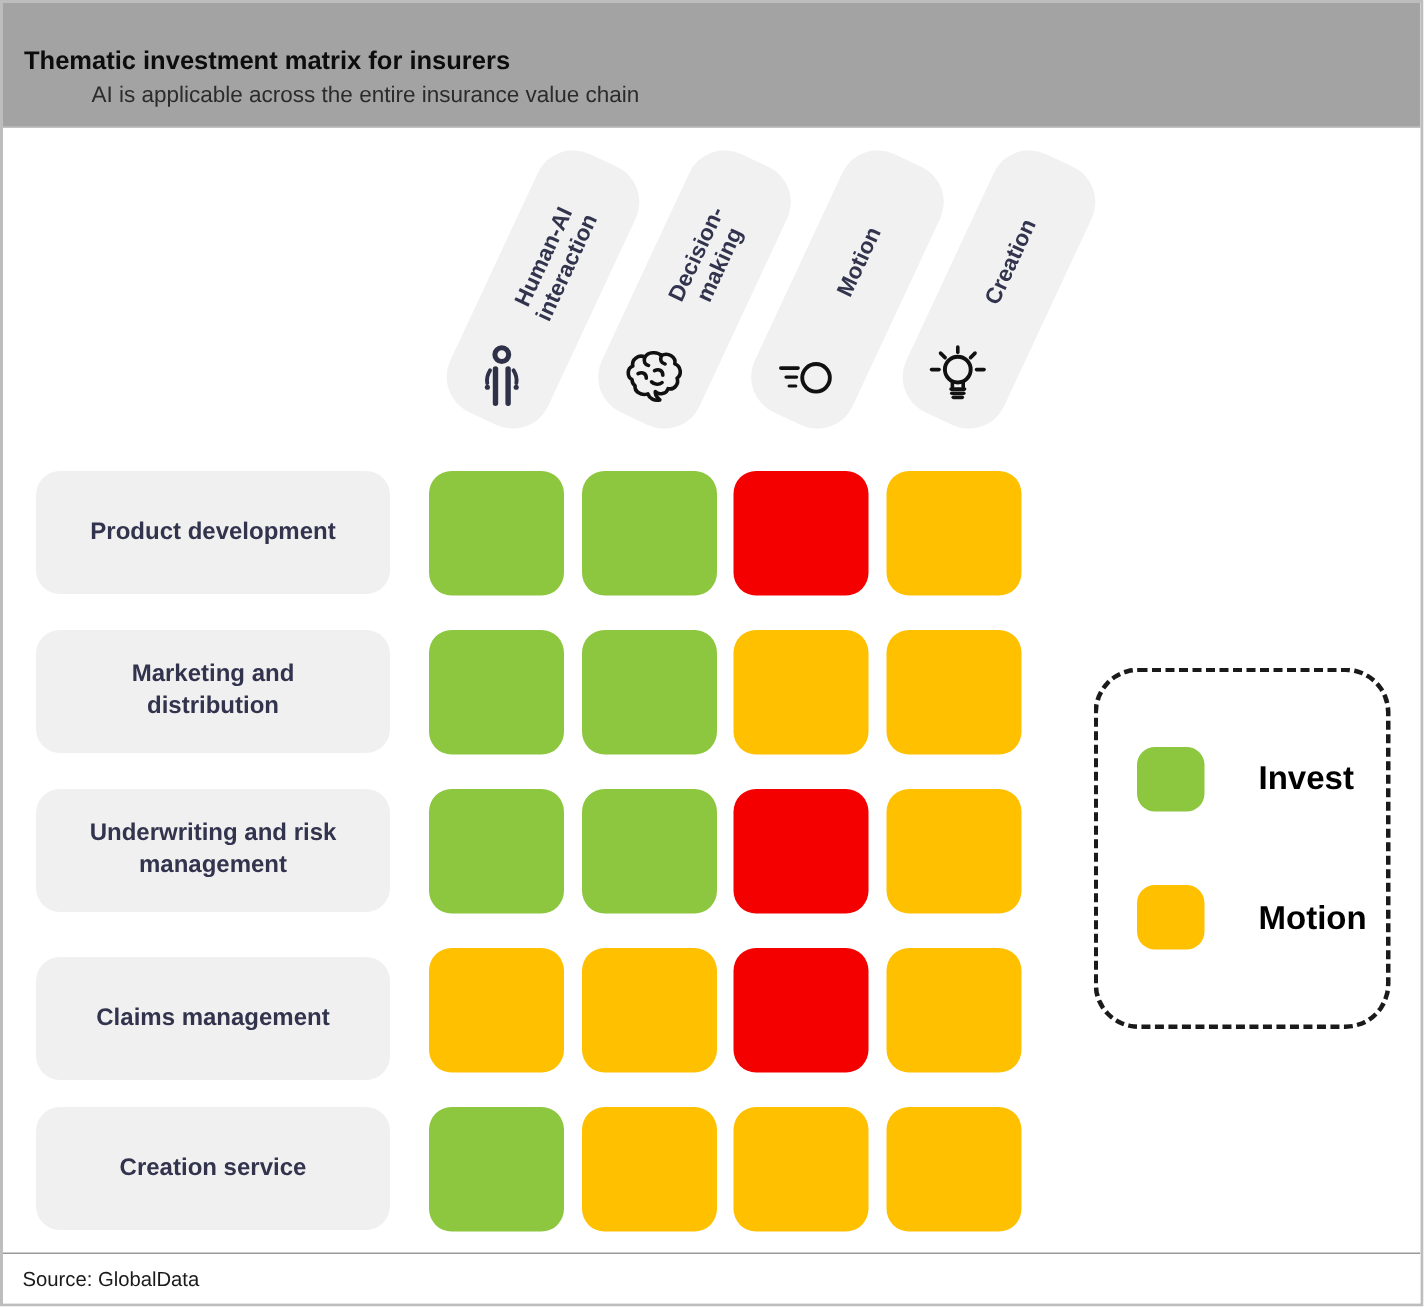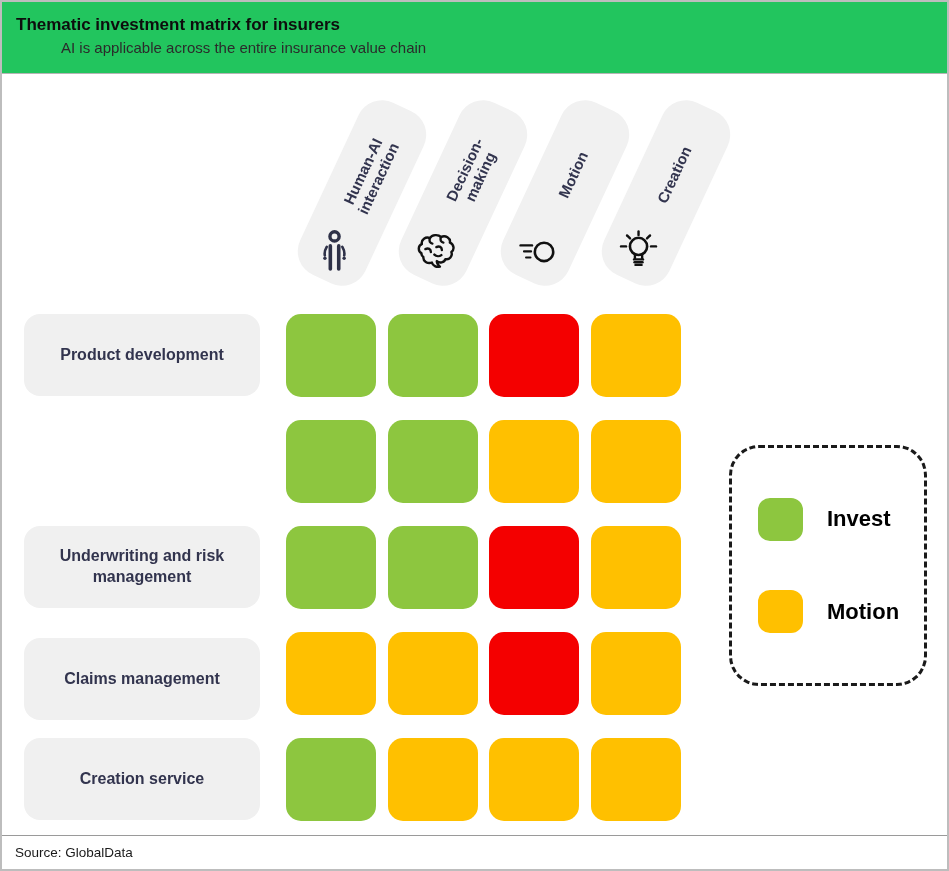--- a/index.html
+++ b/index.html
@@ -2,22 +2,22 @@
 <html><head>
 <meta charset="utf-8">
 <style>
   html,body { margin:0; padding:0; background:#ffffff; font-family:"Liberation Sans", sans-serif; }
   .frame {
     position:relative; width:949px; height:871px; box-sizing:border-box;
     border:2px solid #bdbdbd; background:#ffffff; overflow:hidden;
   }
   
   .header {
-    position:absolute; top:0; left:0; right:0; height:72px; box-sizing:border-box;
-    background:#22c55e; border-bottom:1px solid #b5b5b5; padding:12px 14px 0 14px;
+    position:absolute; top:0; left:0; right:0; height:83px; box-sizing:border-box;
+    background:#a3a3a3; border-bottom:1px solid #b5b5b5; padding:28px 14px 0 14px;
   }
   .title { font-size:17px; font-weight:bold; color:#0d0d0d; line-height:1.35; }
   .subtitle { font-size:15px; color:#2b2b2b; line-height:1.5;margin-left:45px; }
 
   
   .pill {
     position:absolute; top:155px; width:190px; height:72px; border-radius:26px;
     background:#f1f1f1; transform:rotate(-65deg); transform-origin:center center;
     display:flex; align-items:center;
   }
@@ -43,21 +43,21 @@
   [data-color="invest"]  { background:#8DC63F; }
   [data-color="explore"] { background:#FFC000; }
   [data-color="ignore"]  { background:#F40000; }
 
   
   .legend {
     position:absolute; left:727px; top:443px; width:198px; height:241px; box-sizing:border-box;
     border:3px dashed #1a1a1a; border-radius:30px;
     display:flex; flex-direction:column; justify-content:space-evenly; padding-left:26px;
   }
-  .legend-item { display:flex; align-items:center; gap:24px; }
+  .legend-item { display:flex; align-items:center; gap:36px; }
   .legend-swatch { width:45px; height:43px; border-radius:12px; flex:0 0 auto; }
   .legend-label { font-weight:bold; font-size:22px; color:#000; }
 
   
   .footer {
     position:absolute; left:0; right:0; bottom:0; height:34px; box-sizing:border-box;
     border-top:1px solid #9a9a9a; background:#fff; display:flex; align-items:center; padding-left:13px;
     font-size:13.5px; color:#1a1a1a;
   }
 </style>
@@ -125,20 +125,21 @@
         <line x1="32.5" y1="16.5" x2="37.5" y2="16.5"></line>
         <line x1="8.5" y1="5.5" x2="11.5" y2="8.5"></line>
         <line x1="31.5" y1="5.5" x2="28.5" y2="8.5"></line>
         <line x1="20" y1="1.5" x2="20" y2="5"></line>
       </svg>
     </span>
     <div class="pill-label"><span>Creation</span></div>
   </div>
 
   <div class="rowlabel" style="top:312px;">Product development</div>
+  <div class="rowlabel" style="top:418px;">Marketing and distribution</div>
   <div class="rowlabel" style="top:524px;">Underwriting and risk management</div>
   <div class="rowlabel" style="top:636px;">Claims management</div>
   <div class="rowlabel" style="top:736px;">Creation service</div>
 
   <div class="cell" style="left:284px;top:312px;" data-color="invest"></div>
   <div class="cell" style="left:386px;top:312px;" data-color="invest"></div>
   <div class="cell" style="left:487px;top:312px;" data-color="ignore"></div>
   <div class="cell" style="left:589px;top:312px;" data-color="explore"></div>
 
   <div class="cell" style="left:284px;top:418px;" data-color="invest"></div>

